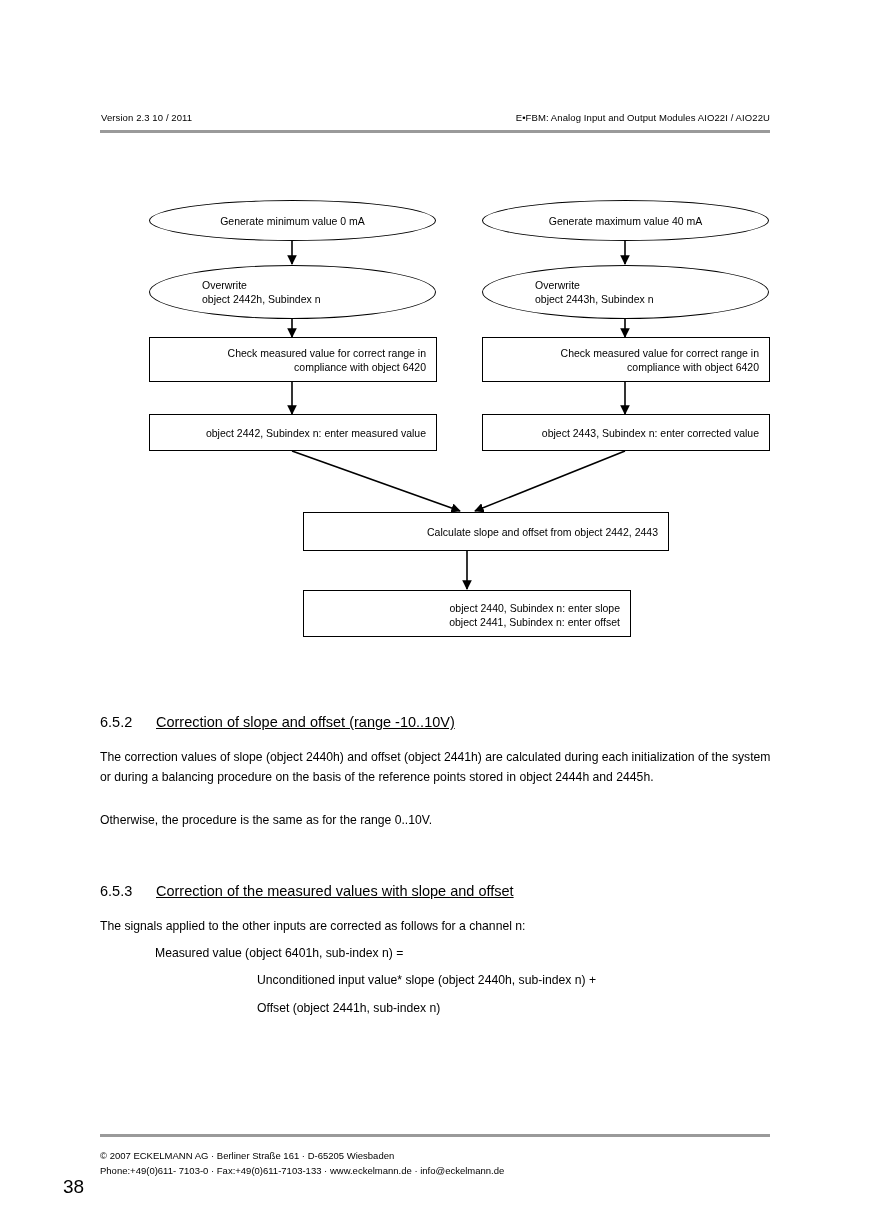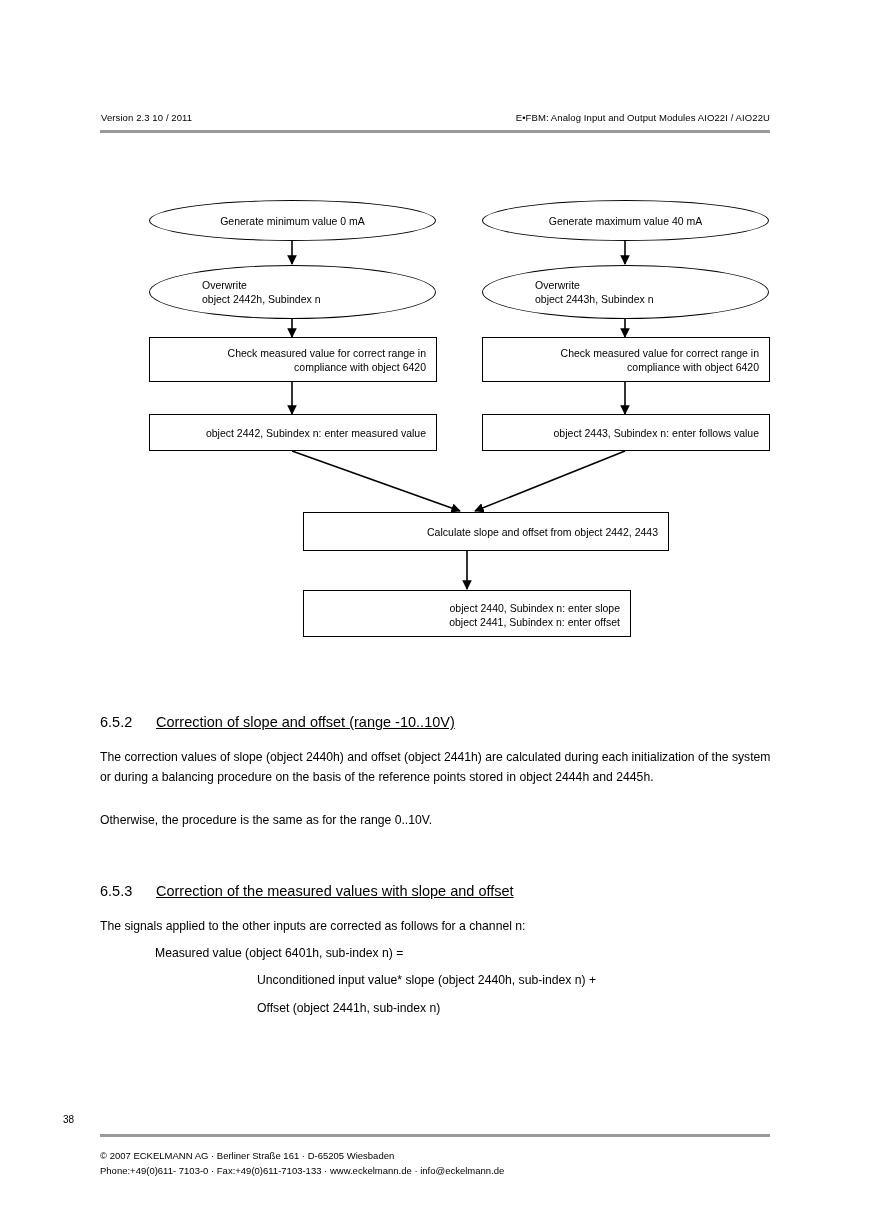--- a/index.html
+++ b/index.html
@@ -142,22 +142,22 @@
     position: absolute;
     left: 100px;
     top: 1134px;
     width: 670px;
     height: 3px;
     background: #9a9a9a;
   }
   #page-number {
     position: absolute;
     left: 63px;
-    top: 1114px;
-    font-size: 10px;
+    top: 1176px;
+    font-size: 19px;
   }
   #footer-text {
     position: absolute;
     left: 100px;
     top: 1148px;
     font-size: 9.5px;
     line-height: 15px;
     white-space: nowrap;
   }
 </style>
@@ -221,21 +221,21 @@
       <div class="nodetext" style="top:12px;">Overwrite</div>
       <div class="nodetext" style="top:26px; left:52px; right:20px; text-align:left;">object 2443h, Subindex n</div>
     </div>
 
     <div class="node box" style="left:451px; top:337px; width:288px; height:45px;">
       <div class="nodetext" style="top:8px;">Check measured value for correct range in</div>
       <div class="nodetext" style="top:22px;">compliance with object 6420</div>
     </div>
 
     <div class="node box" style="left:451px; top:414px; width:288px; height:37px;">
-      <div class="nodetext" style="top:11px;">object 2443, Subindex n: enter follows value</div>
+      <div class="nodetext" style="top:11px;">object 2443, Subindex n: enter corrected value</div>
     </div>
 
     <div class="node box" style="left:272px; top:512px; width:366px; height:39px;">
       <div class="nodetext" style="top:12px;">Calculate slope and offset from object 2442, 2443</div>
     </div>
 
     <div class="node box" style="left:272px; top:590px; width:328px; height:47px;">
       <div class="nodetext" style="top:10px;">object 2440, Subindex n: enter slope</div>
       <div class="nodetext" style="top:24px;">object 2441, Subindex n: enter offset</div>
     </div>

